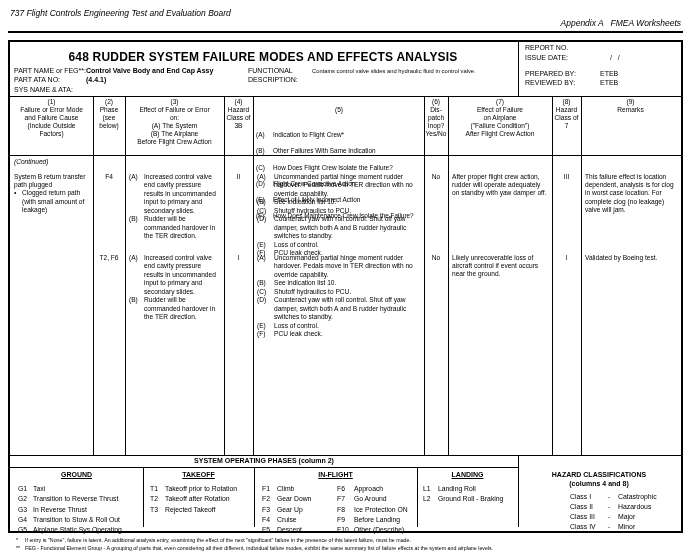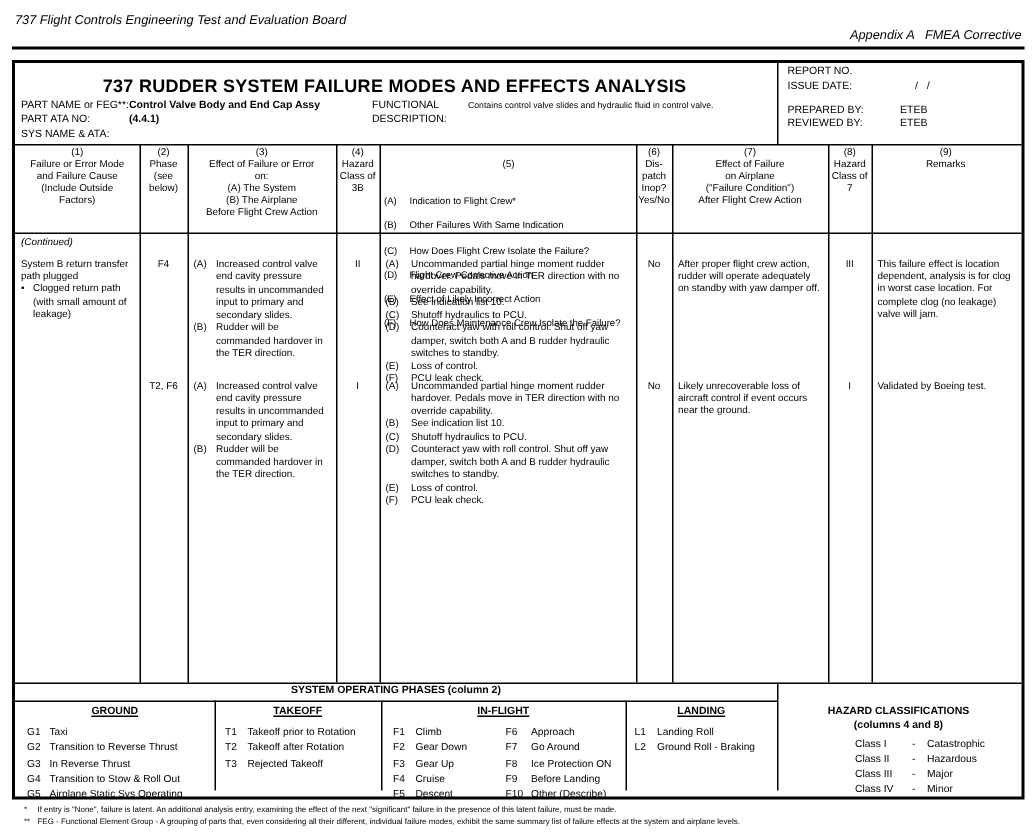--- a/index.html
+++ b/index.html
@@ -45,21 +45,21 @@
   .hz-item .hc{flex:none;width:38px;}
   .hz-item .hs{flex:none;width:10px;}
   
   .fn{position:absolute;left:16px;width:665px;display:flex;font-size:5.3px;line-height:1.2;color:#000;}
   .fn .fm{flex:none;width:9px;}
 </style>
 </head>
 <body>
 
 <span class="abs ph" style="left:10px;top:8px;">737 Flight Controls Engineering Test and Evaluation Board</span>
-<span class="abs ph" style="right:8px;top:18px;">Appendix A   FMEA Corrective</span>
+<span class="abs ph" style="right:8px;top:18px;">Appendix A   FMEA Worksheets</span>
 <div class="toprule"></div>
 
 <div class="tbl">
 
   <div class="hl" style="left:0;right:0;top:54px;"></div>
   <div class="hl" style="left:0;right:0;top:113px;"></div>
   <div class="hl" style="left:0;right:0;top:413px;"></div>
   <div class="hl" style="left:0;width:508px;top:425px;"></div>
   <div class="vl" style="left:508px;top:0;height:54px;"></div>
   <div class="vl" style="left:83px;top:54px;height:359px;"></div>
@@ -68,21 +68,21 @@
   <div class="vl" style="left:243px;top:54px;height:359px;"></div>
   <div class="vl" style="left:414px;top:54px;height:359px;"></div>
   <div class="vl" style="left:438px;top:54px;height:359px;"></div>
   <div class="vl" style="left:542px;top:54px;height:359px;"></div>
   <div class="vl" style="left:571px;top:54px;height:359px;"></div>
   <div class="vl" style="left:133px;top:425px;height:60px;"></div>
   <div class="vl" style="left:244px;top:425px;height:60px;"></div>
   <div class="vl" style="left:407px;top:425px;height:60px;"></div>
   <div class="vl" style="left:508px;top:413px;height:72px;"></div>
 
-  <div class="doc-title">737 RUDDER SYSTEM FAILURE MODES AND EFFECTS ANALYSIS</div>
+  <div class="doc-title">648 RUDDER SYSTEM FAILURE MODES AND EFFECTS ANALYSIS</div>
   <span class="abs lbl" style="left:4px;top:25px;">PART NAME or FEG**:</span>
   <span class="abs val" style="left:76px;top:25px;">Control Valve Body and End Cap Assy</span>
   <span class="abs lbl" style="left:238px;top:25px;">FUNCTIONAL</span>
   <span class="abs smallval" style="left:302px;top:26px;width:200px;">Contains control valve slides and hydraulic fluid in control valve.</span>
   <span class="abs lbl" style="left:4px;top:34px;">PART ATA NO:</span>
   <span class="abs val" style="left:76px;top:34px;">(4.4.1)</span>
   <span class="abs lbl" style="left:238px;top:34px;">DESCRIPTION:</span>
   <span class="abs lbl" style="left:4px;top:44px;">SYS NAME &amp; ATA:</span>
 
   <span class="abs lbl" style="left:515px;top:2px;">REPORT NO.</span>

